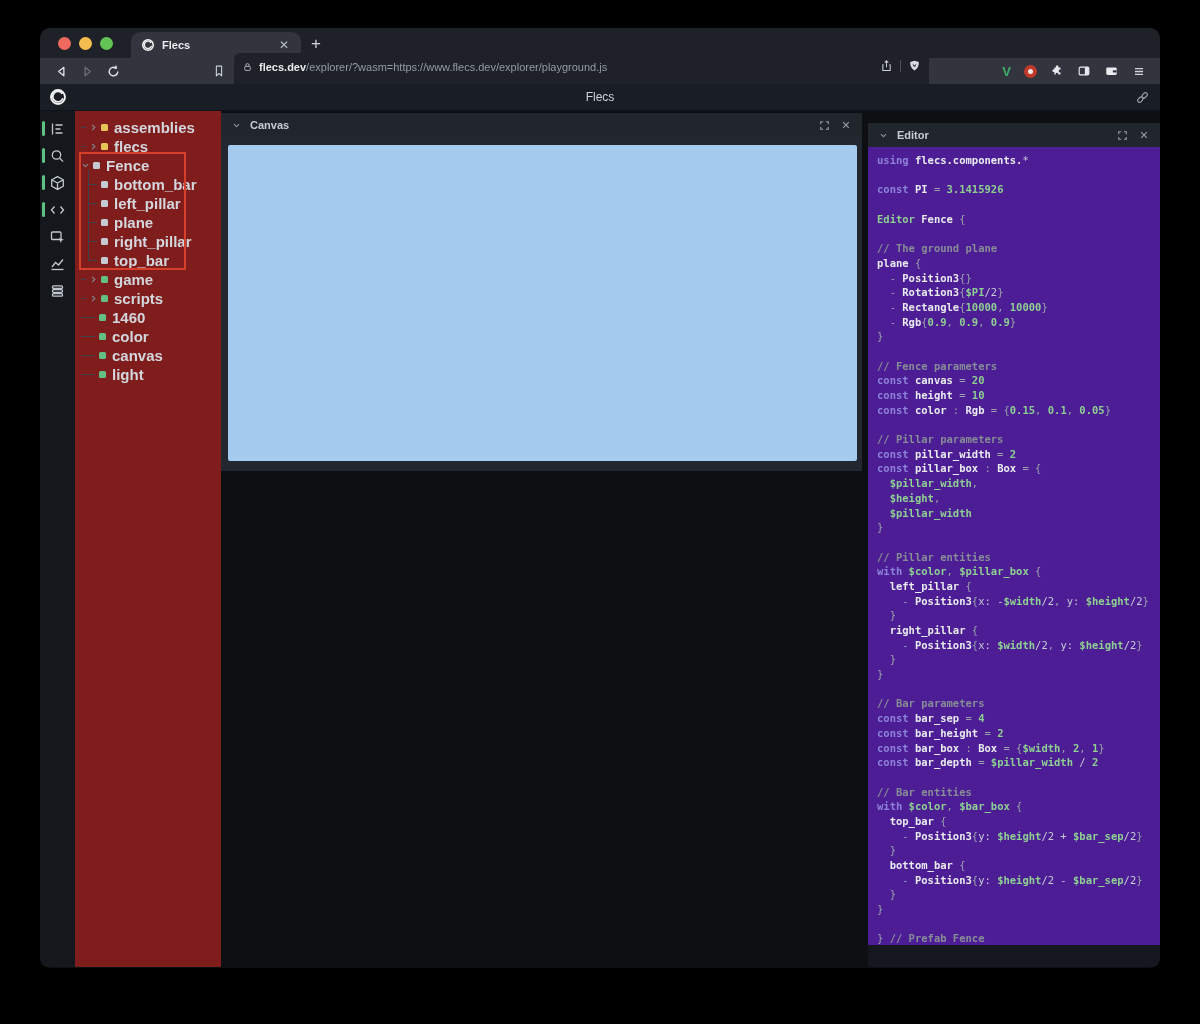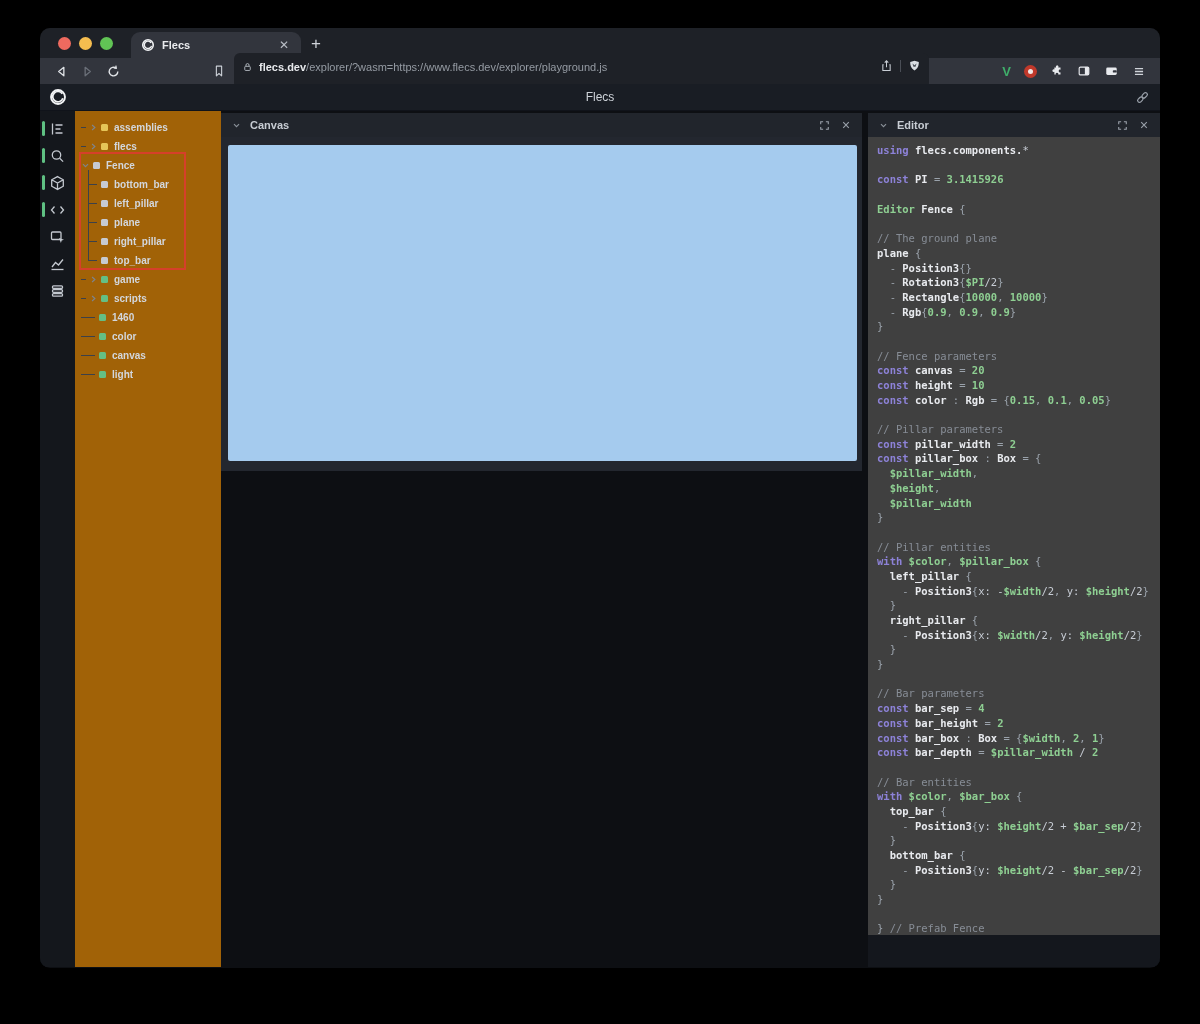--- a/index.html
+++ b/index.html
@@ -34,21 +34,21 @@
   
   .appheader{height:27px;background:#191d24;display:flex;align-items:center;position:relative;border-bottom:1px solid #10131a;}
   .page-title{position:absolute;left:0;right:0;text-align:center;font-size:12px;color:#ced3d9;}
   .logo{margin-left:9px;}
   .linkicon{margin-left:auto;margin-right:10px;}
   
   .content{display:flex;height:856px;background:#0d0f13;}
   .iconbar{width:35px;background:#14171c;padding-top:9px;display:flex;flex-direction:column;align-items:center;gap:9px;}
   .ib{position:relative;width:35px;height:18px;display:flex;align-items:center;justify-content:center;}
   .ib .pill{position:absolute;left:2px;top:1px;width:3px;height:15px;border-radius:2px;}
-  .treepanel{width:146px;background:#a16207;position:relative;padding-top:7px;font-size:10px;}
+  .treepanel{width:146px;background:#7f1d1d;position:relative;padding-top:7px;font-size:15px;}
   .tree-row{height:19px;display:flex;align-items:center;padding-left:6px;color:#d3d7dd;font-weight:600;cursor:default;}
   .tree-row .dash{height:1px;background:#3c414a;margin-right:3px;}
   .sq{width:7px;height:7px;border-radius:1.5px;margin-right:6px;flex:none;}
   .arrow{display:flex;align-items:center;margin-right:3px;}
   .tree-children{position:relative;margin-left:13px;}
   .tree-children::before{content:'';position:absolute;left:0;top:-5px;bottom:9px;width:1px;background:#3c414a;}
   .tree-row.child{padding-left:0;}
   .conn{width:9px;height:1px;background:#3c414a;margin-right:4px;flex:none;}
   .fence-highlight{position:absolute;left:4px;top:41px;width:107px;height:118px;border:2px solid #d5402a;pointer-events:none;}
   
@@ -57,28 +57,28 @@
   .phead .ptitle{font-size:11px;font-weight:700;color:#c7ccd3;flex:0 0 auto;}
   .phead .spacer{flex:1;}
   .phead .hicon{display:flex;align-items:center;padding:0 2px;}
   .canvas-body{height:334px;background:#23272f;position:relative;}
   .viewport{position:absolute;left:7px;top:8px;right:5px;bottom:10px;border-radius:2px;}
   .gap2{height:2px;background:#0d0f13;}
   .void{flex:1;background:#0d0f13;}
   .leafdot{width:4px;height:4px;border-radius:50%;background:#8a9199;}
   
   .egap{width:6px;background:#0d0f13;}
-  .editor{width:292px;display:flex;flex-direction:column;background:#0d0f13;padding-top:2px;}
-  .code{height:798px;background:#404040;padding:7px 0 0 9px;overflow:hidden;}
+  .editor{width:292px;display:flex;flex-direction:column;background:#0d0f13;padding-top:12px;}
+  .code{height:798px;background:#4c1d95;padding:7px 0 0 9px;overflow:hidden;}
   .code-line{height:14.7px;white-space:pre;font-family:"DejaVu Sans Mono",monospace;font-size:10.5px;
     font-weight:700;}
   .tk-k{color:#8d82d8;}
   .tk-i{color:#e8eaee;}
   .tk-n{color:#8ecf92;}
-  .tk-c{color:#878d96;font-weight:400;margin-top:44px;}
+  .tk-c{color:#878d96;font-weight:700;margin-top:44px;}
   .tk-p{color:#9aa2ab;font-weight:400;}
   .tk-t{color:#c7ccd4;font-weight:400;}
   .editor-foot{flex:1;background:#14171d;}
   svg{display:block;}
 </style>
 </head>
 <body>
 
 <div class="window">
 

